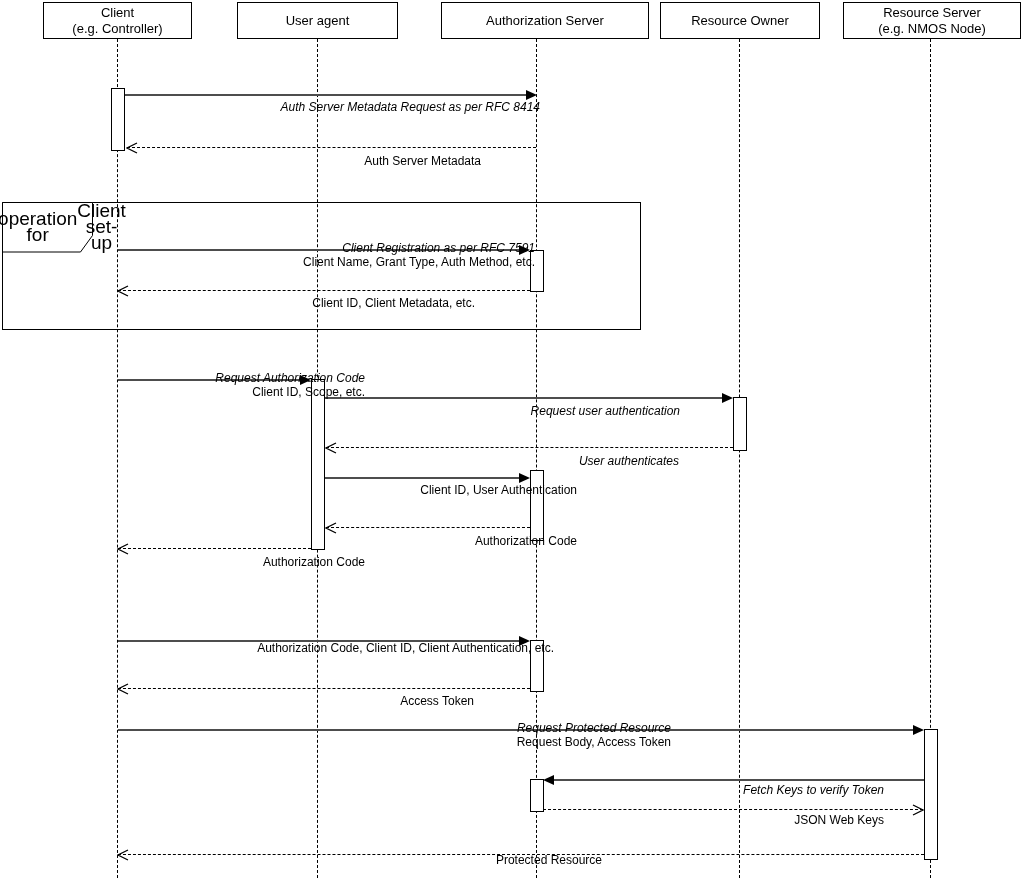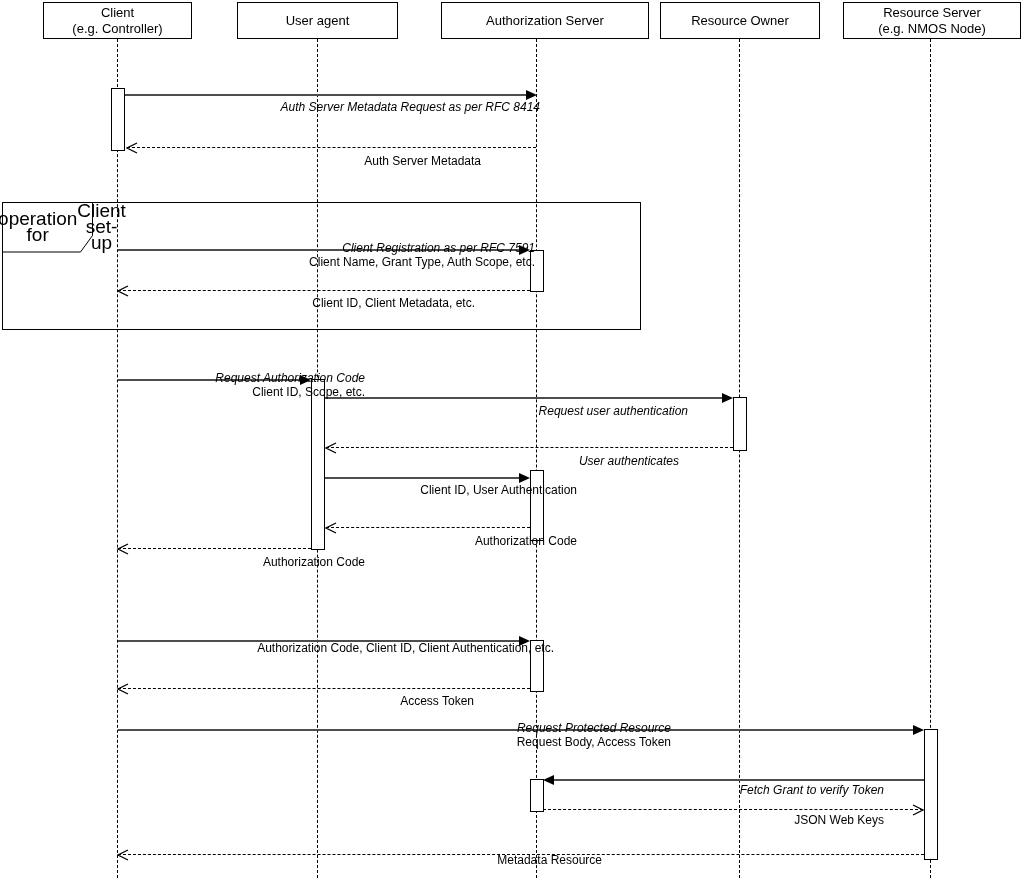--- a/index.html
+++ b/index.html
@@ -82,36 +82,36 @@
   <div class="line-solid" style="left:125px;top:94px;width:401px"></div>
   <div class="ah-fr" style="left:526px;top:90px"></div>
 
   <div class="lbl" style="left:181px;top:133px;width:300px">Auth Server Metadata</div>
   <div class="line-dashed" style="left:127px;top:147px;width:409px"></div>
   <svg class="ah-o" style="left:126px;top:142px">
       <path d="M11,1 L1,6 L11,11" fill="none" stroke="#000" stroke-width="1.3"></path>
     </svg>
 
   <div class="lbl it" style="left:115px;top:220px;width:420px">Client Registration as per RFC 7591</div>
-  <div class="lbl" style="left:115px;top:234px;width:420px">Client Name, Grant Type, Auth Scope, etc.</div>
+  <div class="lbl" style="left:115px;top:234px;width:420px">Client Name, Grant Type, Auth Method, etc.</div>
   <div class="line-solid" style="left:118px;top:249px;width:401px"></div>
   <div class="ah-fr" style="left:519px;top:245px"></div>
 
   <div class="lbl" style="left:175px;top:275px;width:300px">Client ID, Client Metadata, etc.</div>
   <div class="line-dashed" style="left:118px;top:290px;width:412px"></div>
   <svg class="ah-o" style="left:117px;top:285px">
       <path d="M11,1 L1,6 L11,11" fill="none" stroke="#000" stroke-width="1.3"></path>
     </svg>
 
   <div class="lbl it" style="left:65px;top:350px;width:300px">Request Authorization Code</div>
   <div class="lbl" style="left:65px;top:364px;width:300px">Client ID, Scope, etc.</div>
   <div class="line-solid" style="left:118px;top:379px;width:182px"></div>
   <div class="ah-fr" style="left:300px;top:375px"></div>
 
-  <div class="lbl it" style="left:388px;top:383px;width:300px">Request user authentication</div>
+  <div class="lbl it" style="left:380px;top:383px;width:300px">Request user authentication</div>
   <div class="line-solid" style="left:325px;top:397px;width:397px"></div>
   <div class="ah-fr" style="left:722px;top:393px"></div>
 
   <div class="lbl it" style="left:379px;top:433px;width:300px">User authenticates</div>
   <div class="line-dashed" style="left:326px;top:447px;width:407px"></div>
   <svg class="ah-o" style="left:325px;top:442px">
       <path d="M11,1 L1,6 L11,11" fill="none" stroke="#000" stroke-width="1.3"></path>
     </svg>
 
   <div class="lbl" style="left:277px;top:462px;width:300px">Client ID, User Authentication</div>
@@ -138,29 +138,29 @@
   <div class="line-dashed" style="left:118px;top:688px;width:412px"></div>
   <svg class="ah-o" style="left:117px;top:683px">
       <path d="M11,1 L1,6 L11,11" fill="none" stroke="#000" stroke-width="1.3"></path>
     </svg>
 
   <div class="lbl it" style="left:371px;top:700px;width:300px">Request Protected Resource</div>
   <div class="lbl" style="left:371px;top:714px;width:300px">Request Body, Access Token</div>
   <div class="line-solid" style="left:118px;top:729px;width:795px"></div>
   <div class="ah-fr" style="left:913px;top:725px"></div>
 
-  <div class="lbl it" style="left:584px;top:762px;width:300px">Fetch Grant to verify Token</div>
+  <div class="lbl it" style="left:584px;top:762px;width:300px">Fetch Keys to verify Token</div>
   <div class="line-solid" style="left:554px;top:779px;width:370px"></div>
   <div class="ah-fl" style="left:543px;top:775px"></div>
 
   <div class="lbl" style="left:584px;top:792px;width:300px">JSON Web Keys</div>
   <div class="line-dashed" style="left:543px;top:809px;width:380px"></div>
   <svg class="ah-o" style="left:912px;top:804px">
       <path d="M1,1 L11,6 L1,11" fill="none" stroke="#000" stroke-width="1.3"></path>
     </svg>
 
-  <div class="lbl" style="left:302px;top:832px;width:300px">Metadata Resource</div>
+  <div class="lbl" style="left:302px;top:832px;width:300px">Protected Resource</div>
   <div class="line-dashed" style="left:118px;top:854px;width:806px"></div>
   <svg class="ah-o" style="left:117px;top:849px">
       <path d="M11,1 L1,6 L11,11" fill="none" stroke="#000" stroke-width="1.3"></path>
     </svg>
 
 </div>
 
 </body></html>

